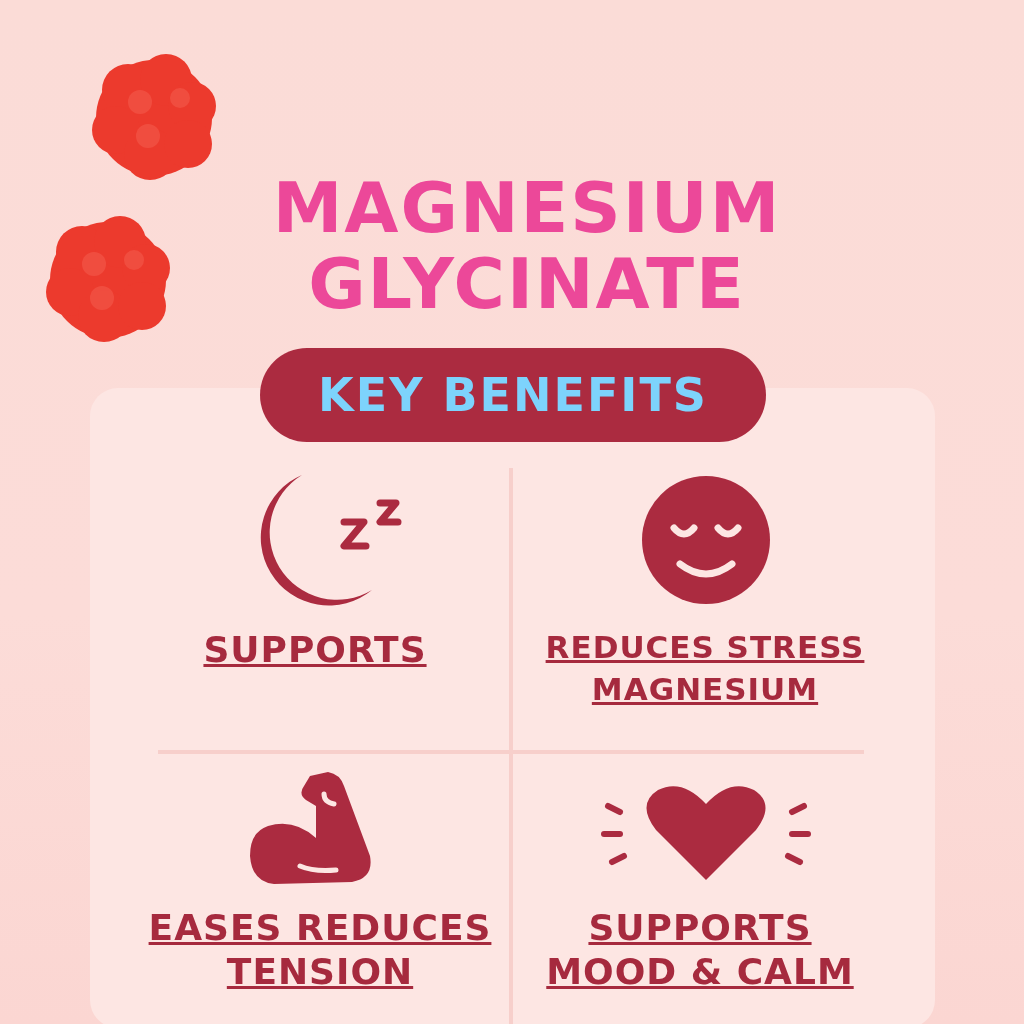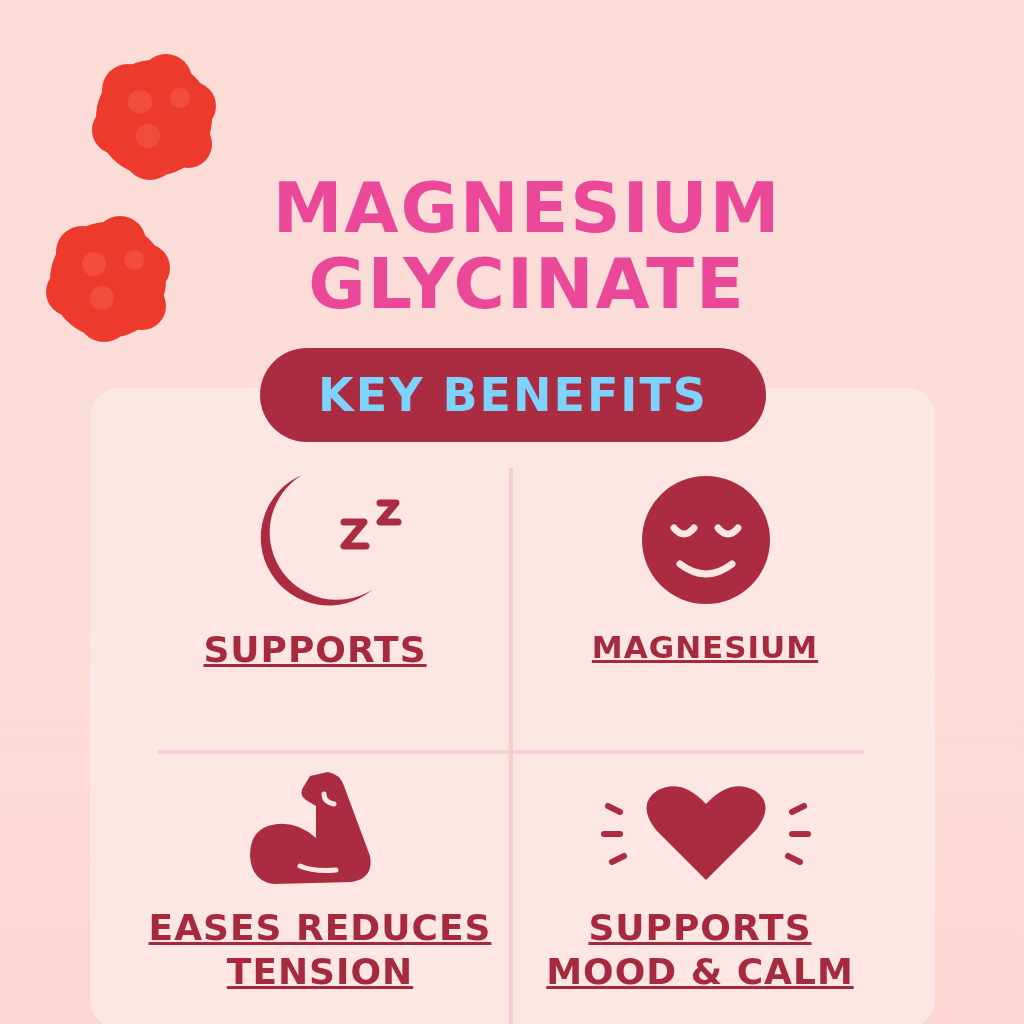--- a/index.html
+++ b/index.html
@@ -95,20 +95,21 @@
 
 <svg class="icon" style="left:636px;top:470px" width="140" height="140" viewBox="0 0 140 140">
   <circle cx="70" cy="70" r="64" fill="#ab2b40"></circle>
   <g fill="none" stroke="#fde6e3" stroke-width="7" stroke-linecap="round">
     <path d="M38 58 Q48 70 58 58"></path>
       <path d="M82 58 Q92 70 102 58"></path>
       <path d="M44 94 Q70 114 96 94"></path>
   </g>
 </svg>
 <div class="cell-label sm" style="left:520px;top:626px;width:370px;">
+  <div>REDUCES STRESS</div>
     <div>MAGNESIUM</div>
 </div>
 
 <svg class="icon" style="left:244px;top:766px" width="140" height="130" viewBox="0 0 140 130">
   <path d="M66 10 L84 6 Q96 8 100 20 L126 90 Q130 112 108 116 L30 118 Q8 116 6 90 Q6 66 24 60 Q50 52 72 72 L72 40 L62 34 Q54 28 60 20 Z" fill="#ab2b40"></path>
   <g fill="none" stroke="#fde6e3" stroke-width="5" stroke-linecap="round">
     <path d="M80 28 Q80 36 90 38"></path>
       <path d="M56 100 Q70 106 92 104"></path>
   </g>
 </svg>

